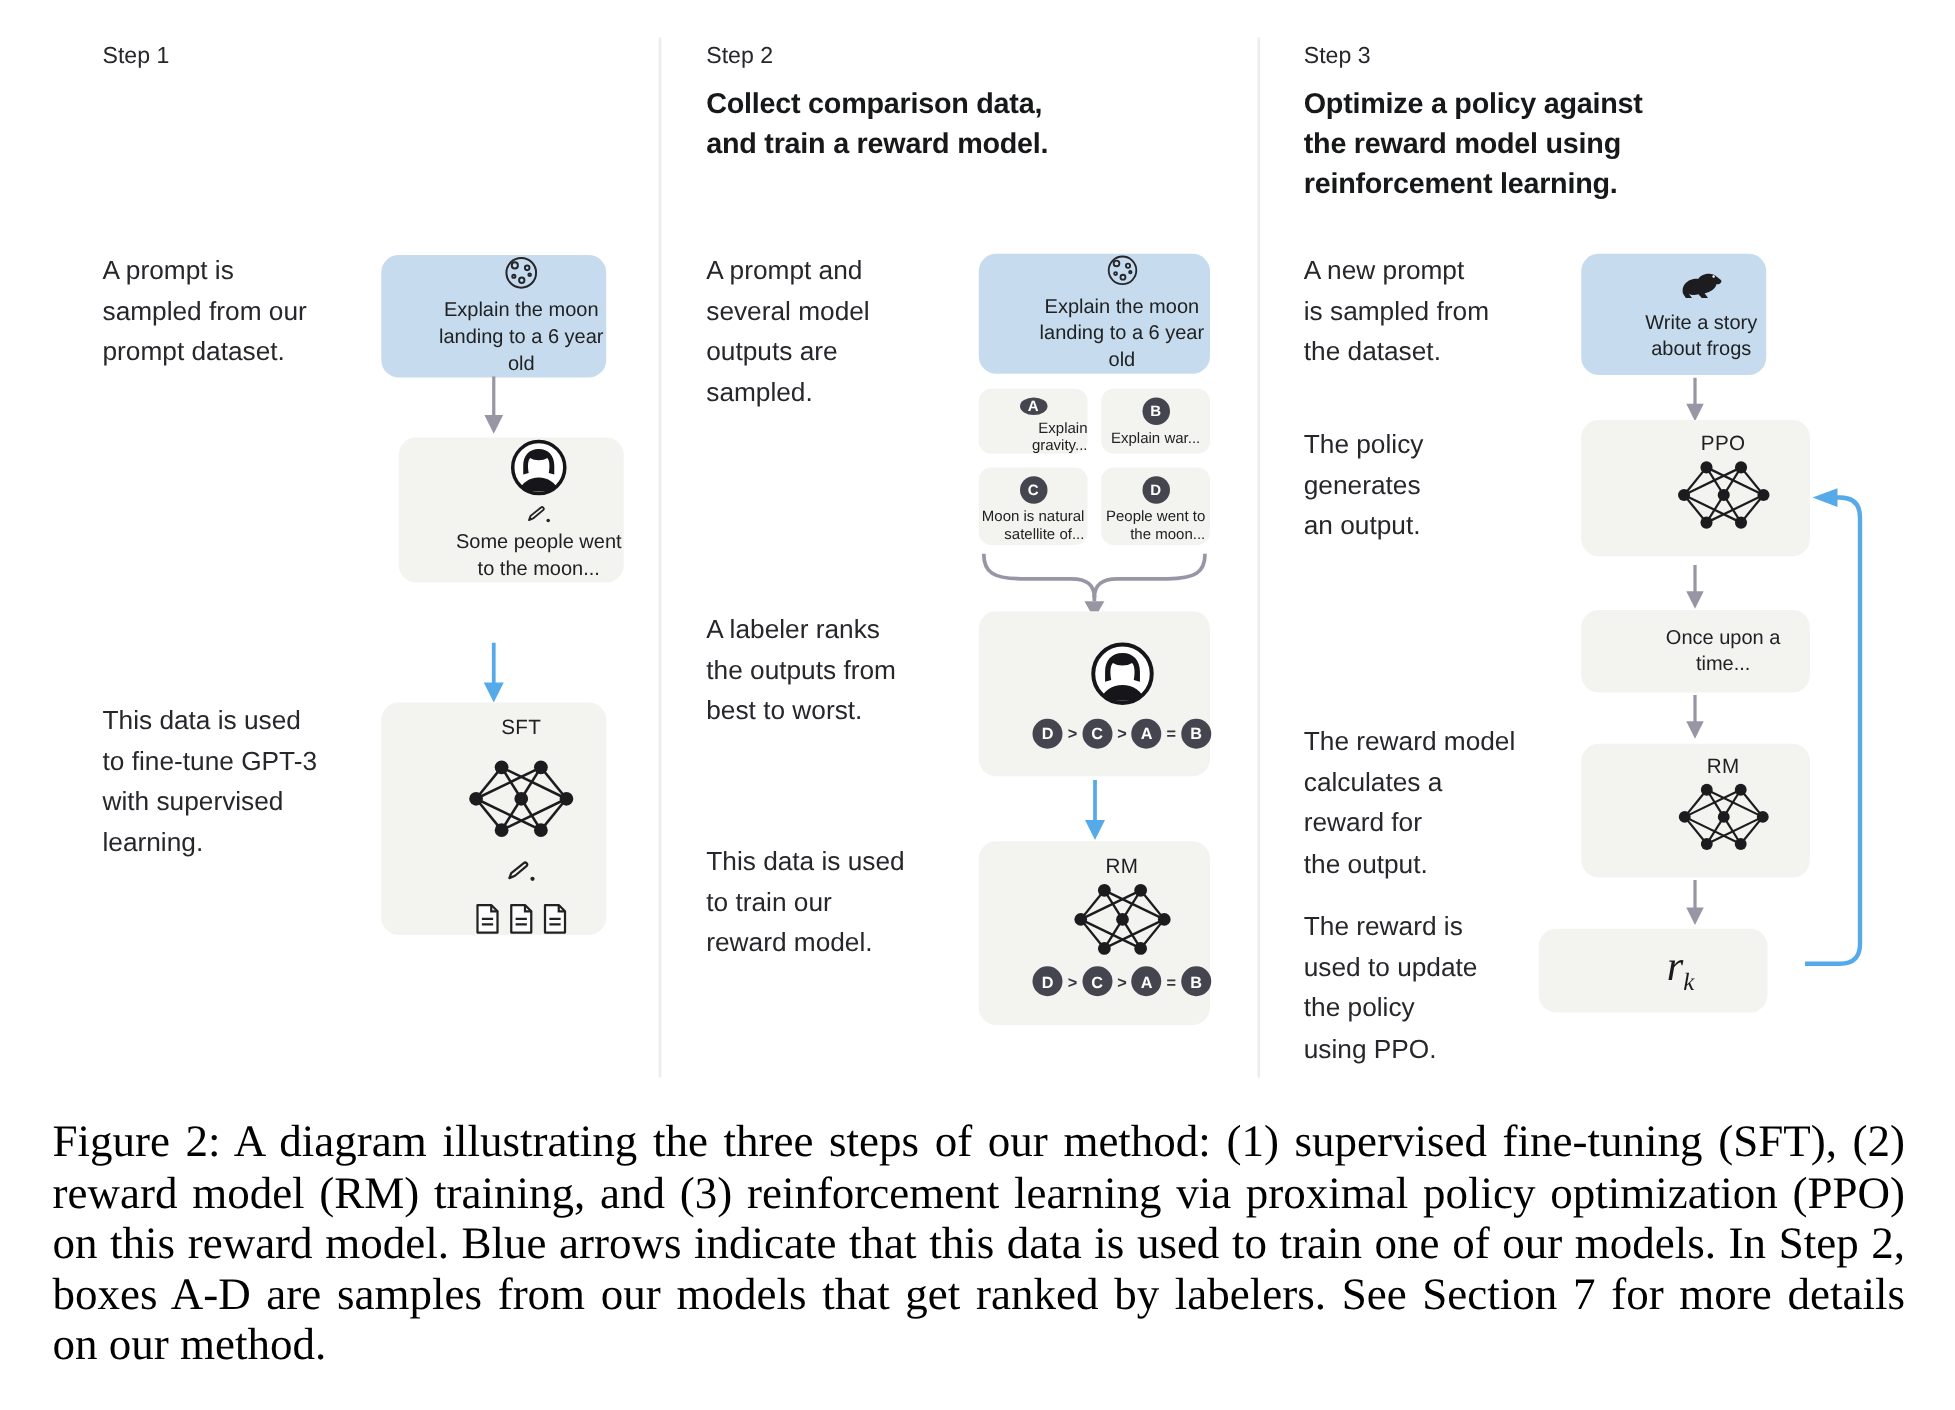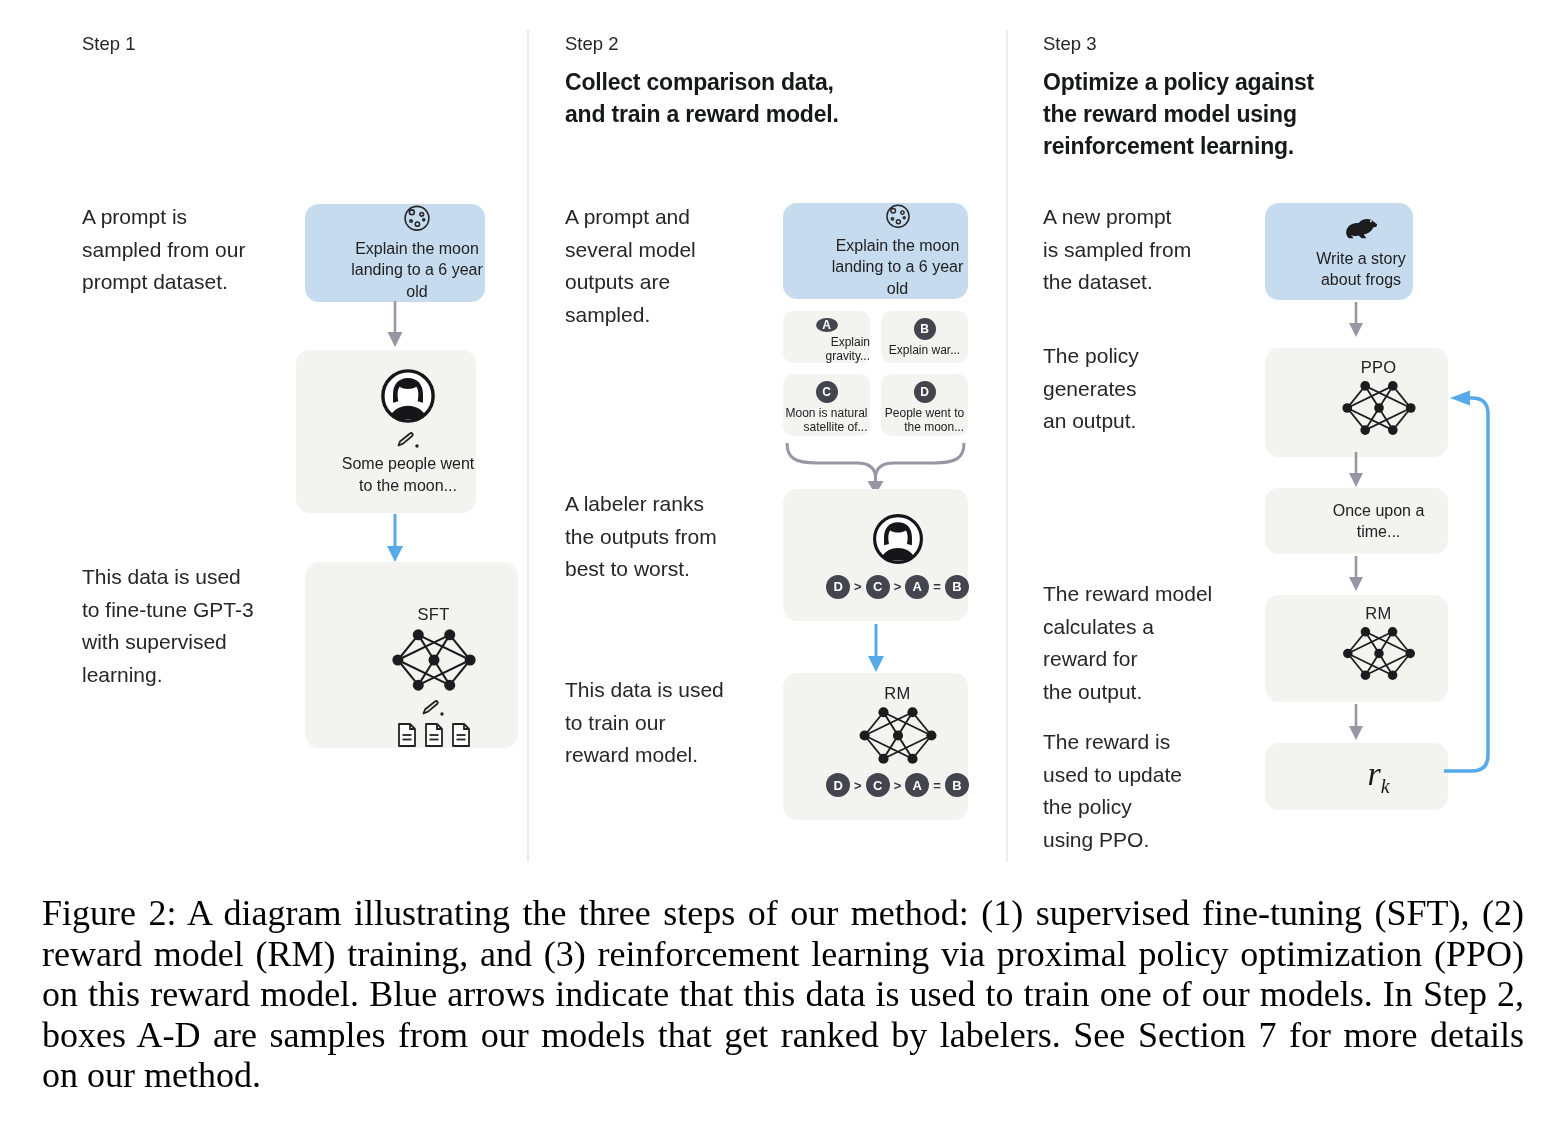--- a/index.html
+++ b/index.html
@@ -66,21 +66,21 @@
     </svg>
     <div class="box-text" style="margin-top:5px">Explain the moon
 landing to a 6 year old</div>
   </div>
 
   <svg class="abs" style="left:385px;top:301px" width="20" height="47">
     <line x1="10" y1="0" x2="10" y2="33" stroke="#9896a5" stroke-width="2.6"></line>
     <polygon points="2.5,31 17.5,31 10,46" fill="#9896a5"></polygon>
   </svg>
 
-  <div class="box gray" style="left:296px;top:350px;width:180px;height:163px">
+  <div class="box gray" style="left:319px;top:350px;width:180px;height:116px">
     <svg width="58" height="58" viewBox="0 0 60 60">
       <defs>
             <clipPath id="av1">
               <circle cx="30" cy="30" r="26"></circle>
             </clipPath>
           </defs>
       <circle cx="30" cy="30" r="26" fill="#ffffff" stroke="#15151a" stroke-width="3.5"></circle>
       <g clip-path="url(#av1)">
         <path d="M30,40 c-9,0 -17,5 -20,14 l40,0 c-3,-9 -11,-14 -20,-14 z" fill="#15151a"></path>
         <path d="M30,11.5 c-9.5,0 -15.5,6.5 -15.5,16.5 l0,9 5.5,-1.5 c-1.5,-8 -0.5,-13 1.5,-15 c4.5,3 12.5,3 17,0 c2,2 3,7 1.5,15 l5.5,1.5 0,-9 c0,-10 -6,-16.5 -15.5,-16.5 z" fill="#15151a"></path>
@@ -92,21 +92,21 @@
     </svg>
     <div class="box-text" style="margin-top:4px">Some people went
 to the moon...</div>
   </div>
 
   <svg class="abs" style="left:385px;top:514px" width="20" height="48">
     <line x1="10" y1="0" x2="10" y2="34" stroke="#57aae9" stroke-width="3"></line>
     <polygon points="2,32 18,32 10,48" fill="#57aae9"></polygon>
   </svg>
 
-  <div class="box gray" style="left:305px;top:562px;width:213px;height:186px;justify-content:flex-end;padding-top:11px">
+  <div class="box gray" style="left:305px;top:562px;width:180px;height:186px;justify-content:space-between;padding-top:11px">
     <div class="model-label">SFT</div>
     <svg width="96" height="66" viewBox="0 0 120 84" style="margin-top:3px">
       <g stroke="#1c1c1e" stroke-width="2.6">
         <line x1="40" y1="10" x2="14" y2="42"></line>
             <line x1="40" y1="10" x2="60" y2="42"></line>
             <line x1="40" y1="10" x2="106" y2="42"></line>
         <line x1="80" y1="10" x2="14" y2="42"></line>
             <line x1="80" y1="10" x2="60" y2="42"></line>
             <line x1="80" y1="10" x2="106" y2="42"></line>
         <line x1="40" y1="74" x2="14" y2="42"></line>
@@ -302,21 +302,21 @@
     </svg>
     <div class="box-text" style="margin-top:5px">Write a story
 about frogs</div>
   </div>
 
   <svg class="abs" style="left:1346px;top:302px" width="20" height="36">
     <line x1="10" y1="0" x2="10" y2="23" stroke="#9896a5" stroke-width="2.6"></line>
     <polygon points="3,21 17,21 10,35" fill="#9896a5"></polygon>
   </svg>
 
-  <div class="box gray" style="left:1265px;top:348px;width:183px;height:109px;justify-content:flex-start;padding-top:10px">
+  <div class="box gray" style="left:1265px;top:336px;width:183px;height:109px;justify-content:flex-start;padding-top:10px">
     <div class="model-label">PPO</div>
     <svg width="84" height="58" viewBox="0 0 120 84" style="margin-top:2px">
       <g stroke="#1c1c1e" stroke-width="2.6">
         <line x1="40" y1="10" x2="14" y2="42"></line>
             <line x1="40" y1="10" x2="60" y2="42"></line>
             <line x1="40" y1="10" x2="106" y2="42"></line>
         <line x1="80" y1="10" x2="14" y2="42"></line>
             <line x1="80" y1="10" x2="60" y2="42"></line>
             <line x1="80" y1="10" x2="106" y2="42"></line>
         <line x1="40" y1="74" x2="14" y2="42"></line>
@@ -379,21 +379,21 @@
             <circle cx="80" cy="74" r="7"></circle>
       </g>
     </svg>
   </div>
 
   <svg class="abs" style="left:1346px;top:704px" width="20" height="37">
     <line x1="10" y1="0" x2="10" y2="24" stroke="#9896a5" stroke-width="2.6"></line>
     <polygon points="3,22 17,22 10,36" fill="#9896a5"></polygon>
   </svg>
 
-  <div class="box gray" style="left:1265px;top:743px;width:183px;height:67px">
+  <div class="box gray" style="left:1231px;top:743px;width:183px;height:67px">
     <span class="formula"><span>r</span><sub>k</sub></span>
   </div>
 
   <svg class="abs" style="left:1444px;top:383px" width="58" height="400" viewBox="0 0 58 400">
     <path d="M0,388 L28,388 Q44,388 44,372 L44,31 Q44,15 28,15 L24,15" fill="none" stroke="#57aae9" stroke-width="3.5"></path>
     <polygon points="26,7.5 26,22.5 6,15" fill="#57aae9"></polygon>
   </svg>
 
 </div>
 

